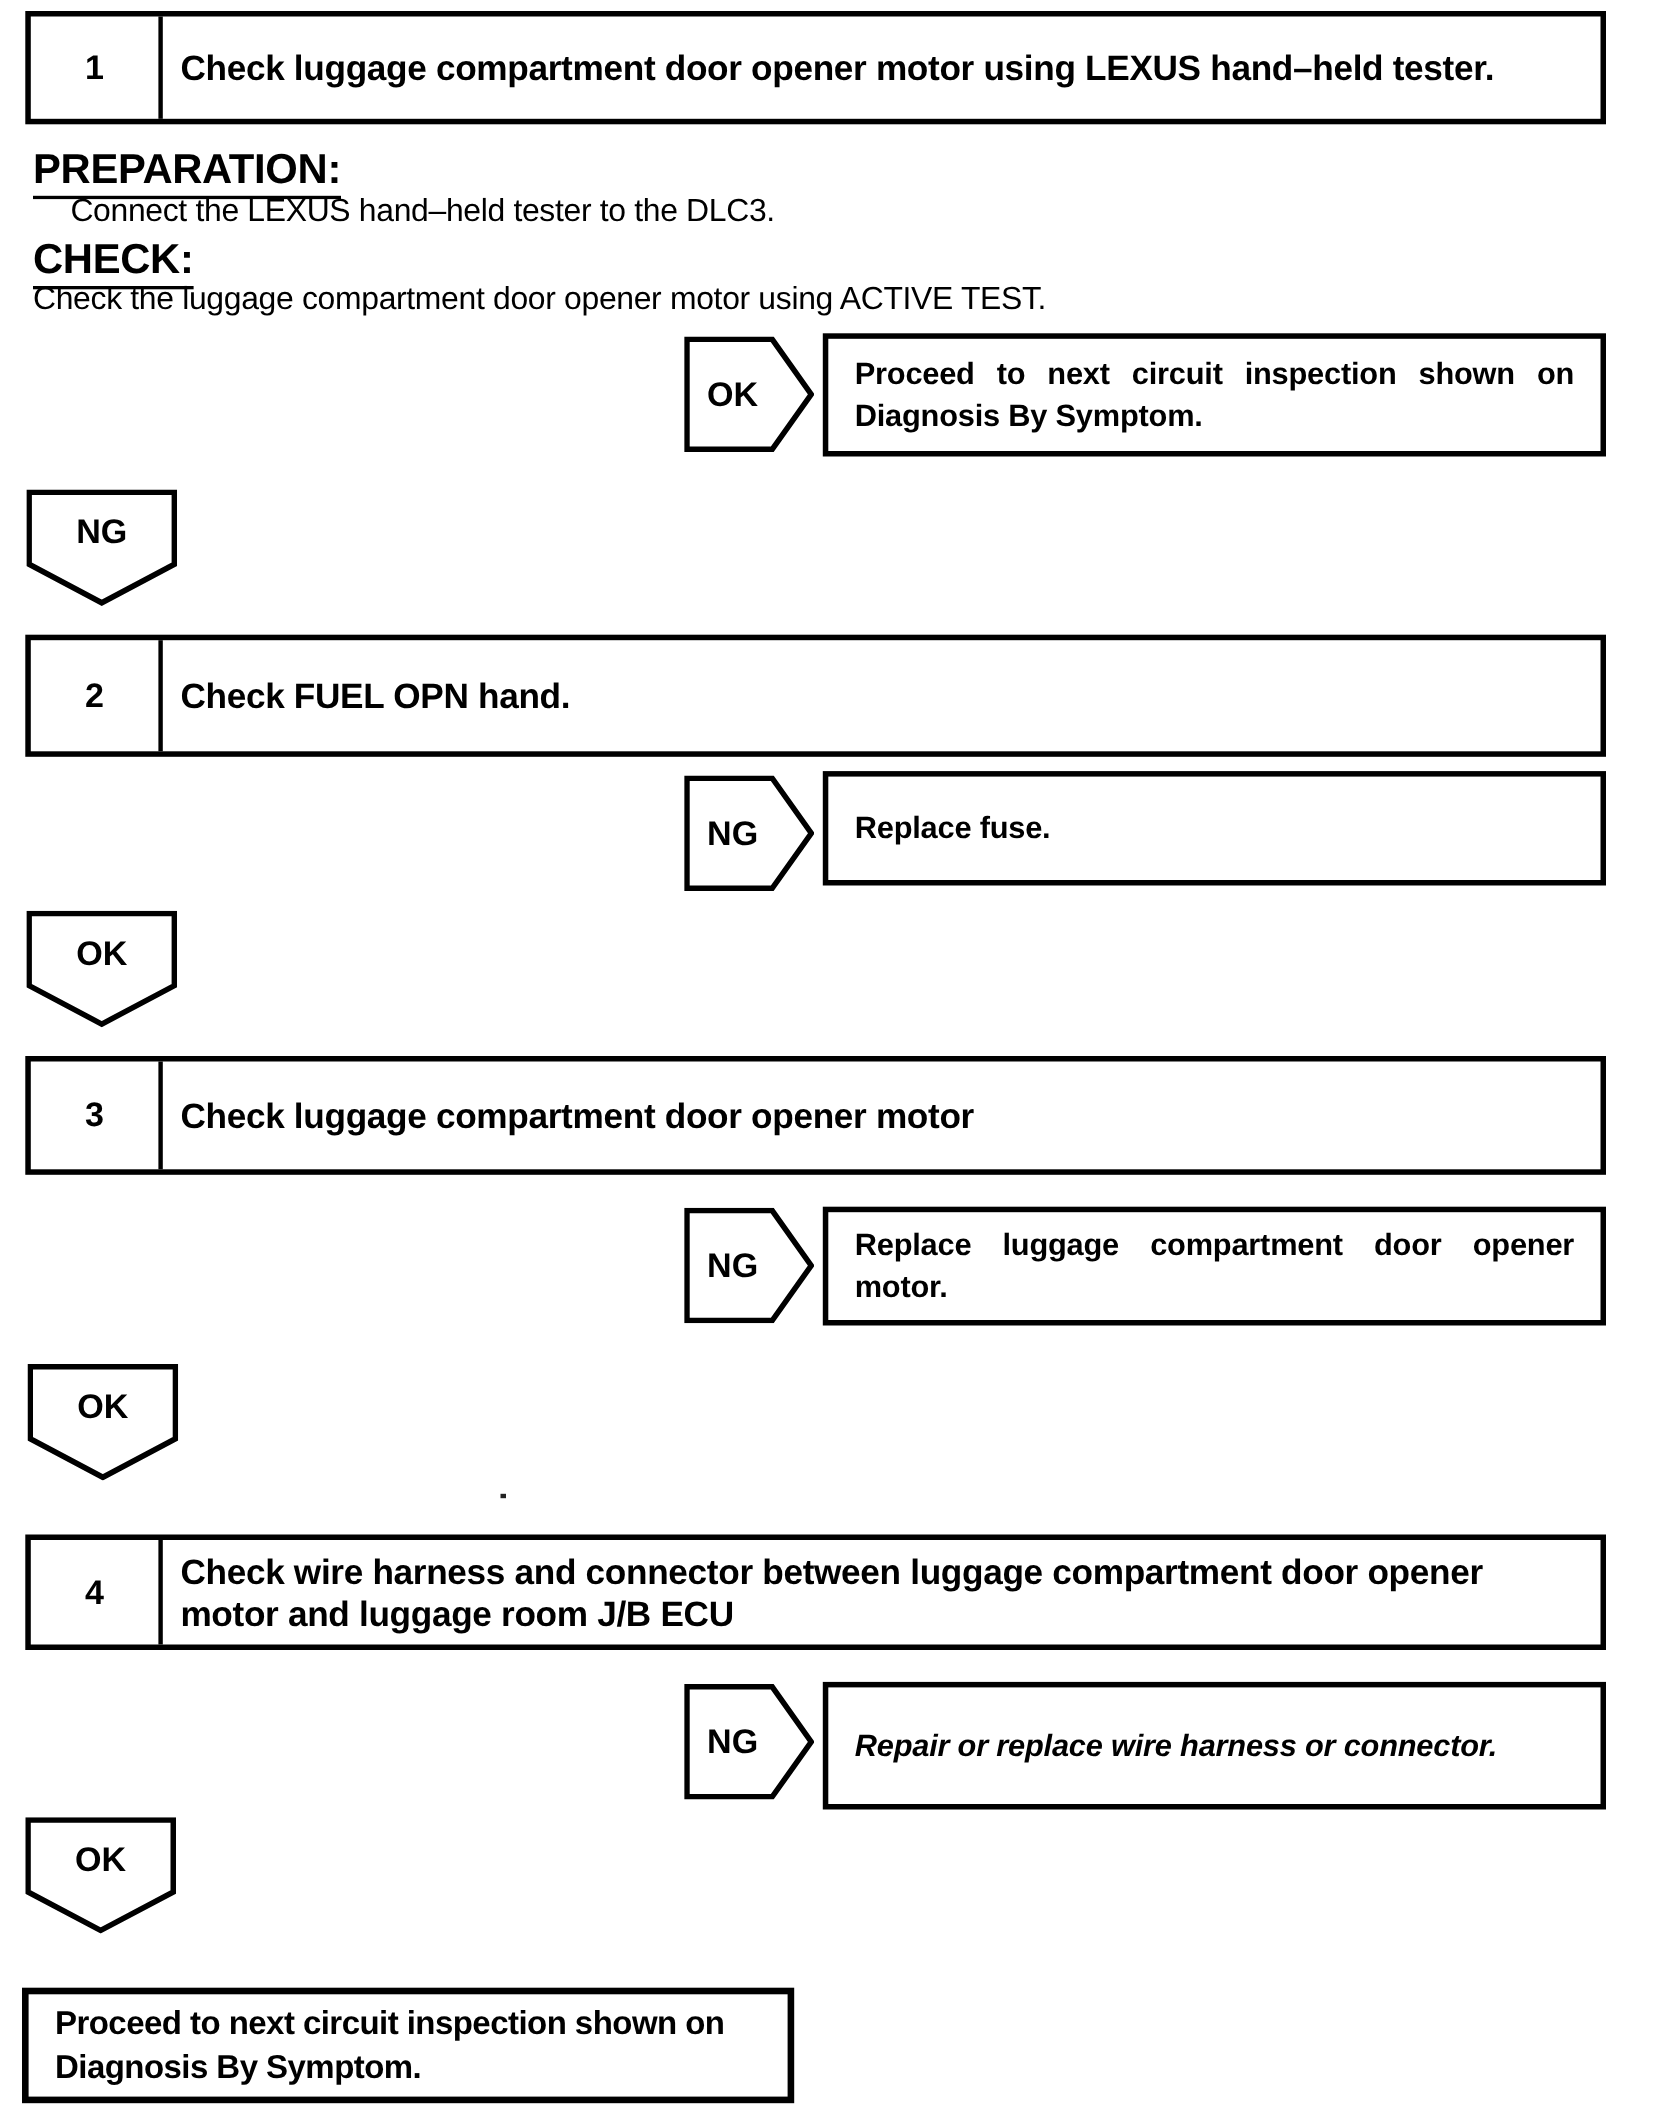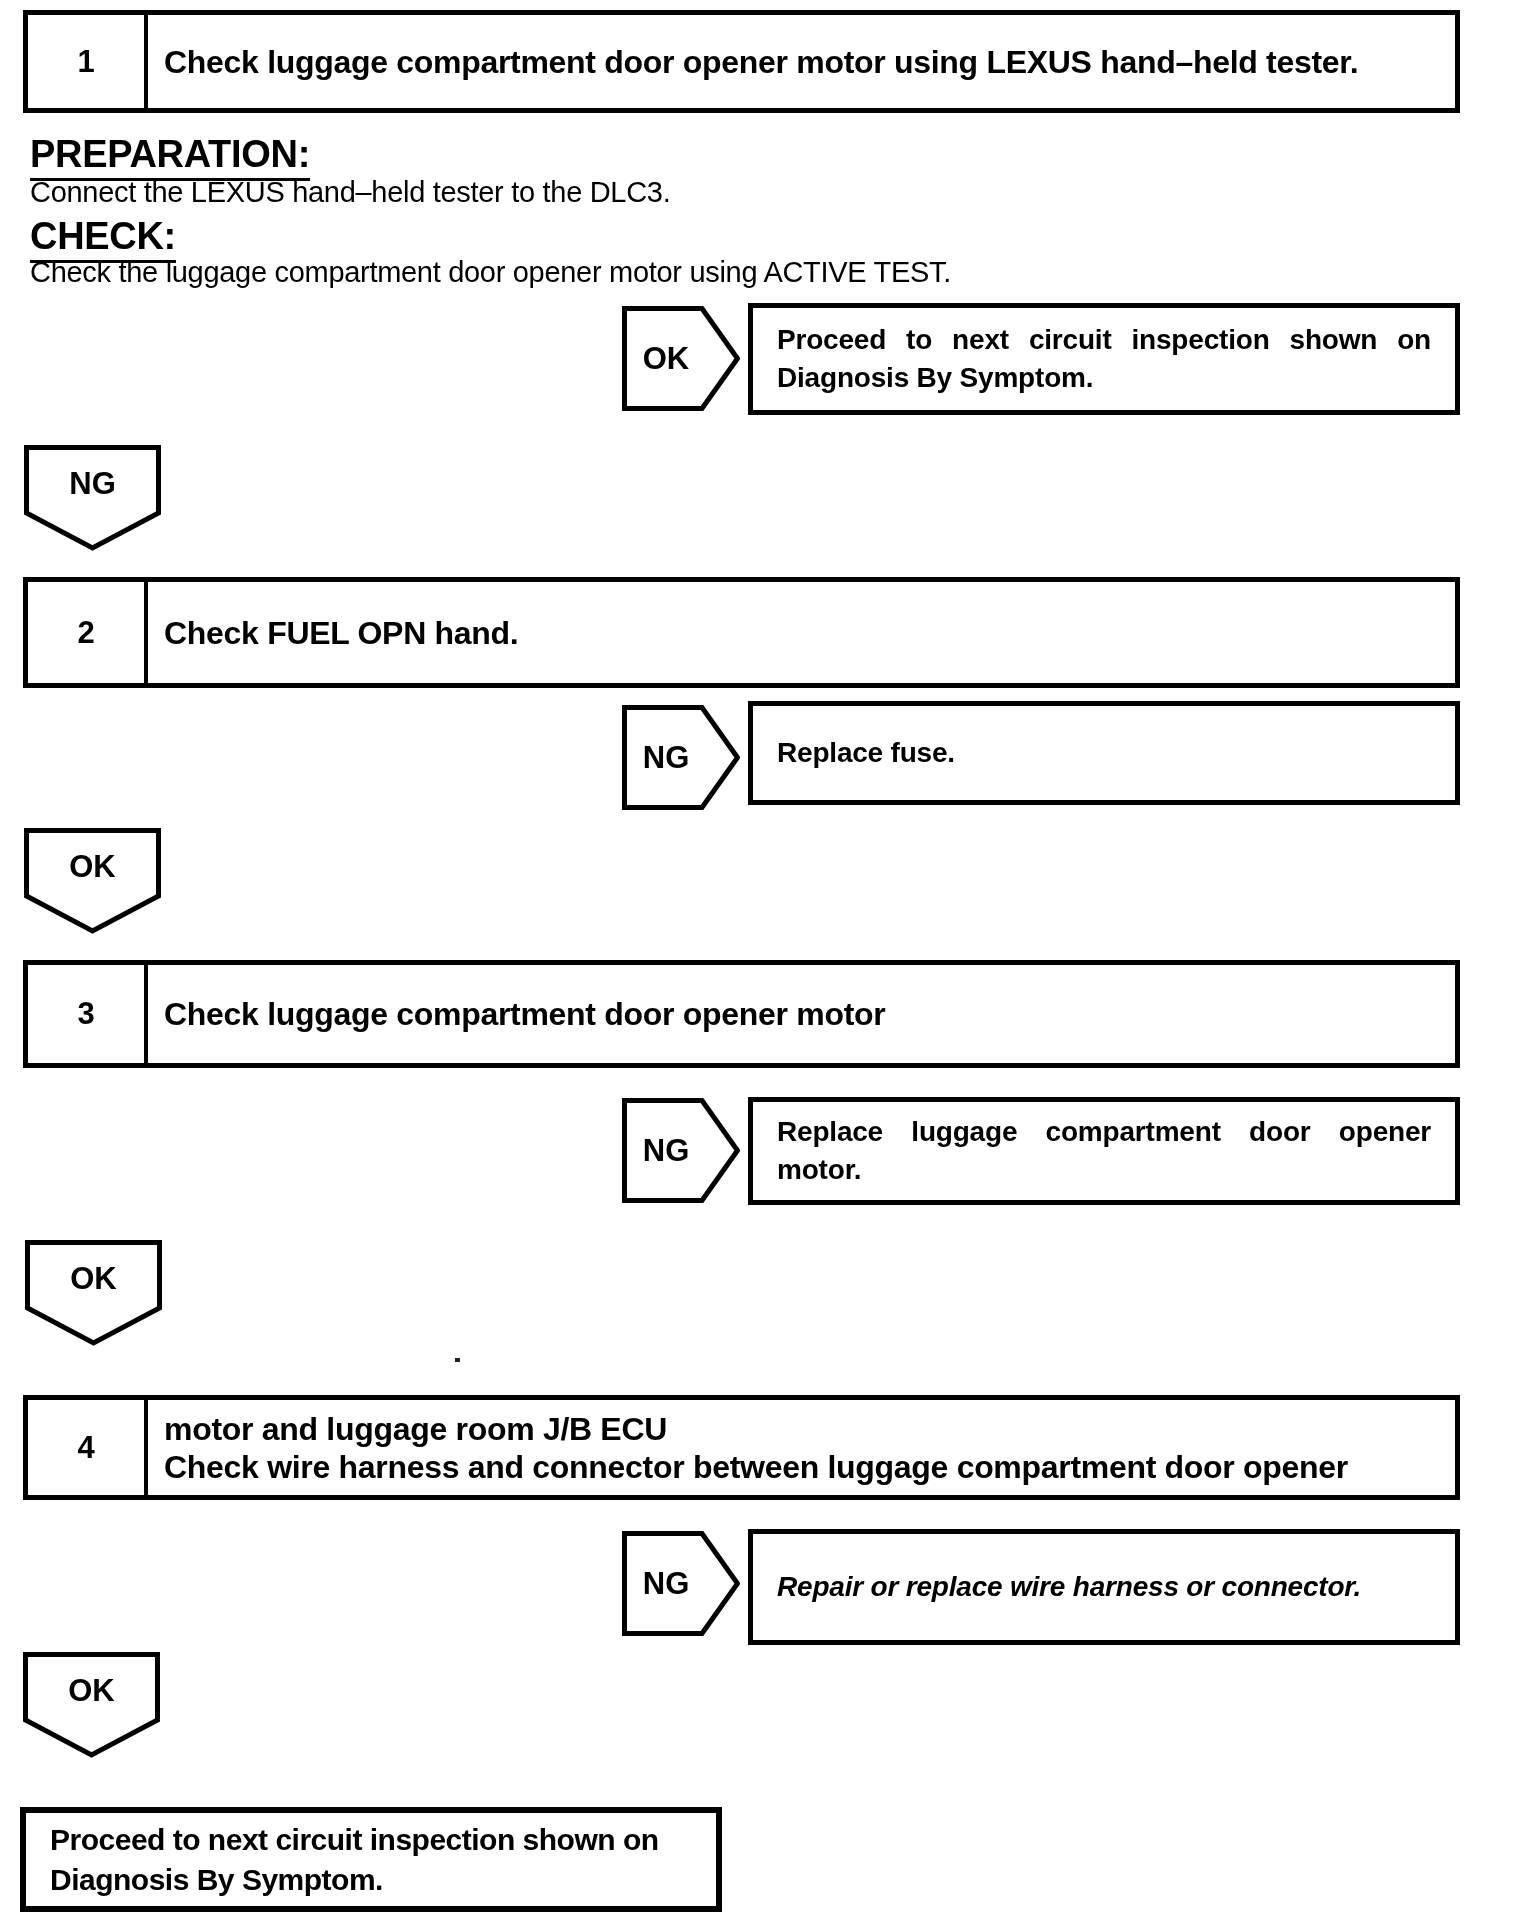--- a/index.html
+++ b/index.html
@@ -138,21 +138,21 @@
   <div class="step-box" style="top:10px; height:103px;">
     <div class="num-cell">1</div>
     <div class="step-title">
       <span class="ln">Check luggage compartment door opener motor using LEXUS hand–held tester.</span>
     </div>
   </div>
 
   <div class="heading" style="top:133px;">
     <span class="u">PREPARATION:</span>
   </div>
-  <div class="bodyline" style="top:176px;">Connect the LEXUS hand–held tester to the DLC3.</div>
+  <div class="bodyline" style="top:176px;margin-left:34px;">Connect the LEXUS hand–held tester to the DLC3.</div>
   <div class="heading" style="top:215px;">
     <span class="u">CHECK:</span>
   </div>
   <div class="bodyline" style="top:256px;">Check the luggage compartment door opener motor using ACTIVE TEST.</div>
 
   <div class="pent-right" style="left:622px; top:306px;">
     <svg viewBox="0 0 118 105">
       <polygon points="2.5,2.5 80,2.5 115.5,52.5 80,102.5 2.5,102.5"></polygon>
     </svg>
     <div class="lbl">OK</div>
@@ -216,22 +216,22 @@
       <polygon points="2.5,2.5 134.5,2.5 134.5,68 68.5,103 2.5,68"></polygon>
     </svg>
     <div class="lbl">OK</div>
   </div>
 
   <div class="speck" style="left:455px; top:1358px; width:5px; height:4px;"></div>
 
   <div class="step-box" style="top:1395px; height:105px;">
     <div class="num-cell">4</div>
     <div class="step-title">
+      <span class="ln">Check wire harness and connector between luggage compartment door opener</span>
       <span class="ln">motor and luggage room J/B ECU</span>
-      <span class="ln">Check wire harness and connector between luggage compartment door opener</span>
     </div>
   </div>
 
   <div class="pent-right" style="left:622px; top:1531px;">
     <svg viewBox="0 0 118 105">
       <polygon points="2.5,2.5 80,2.5 115.5,52.5 80,102.5 2.5,102.5"></polygon>
     </svg>
     <div class="lbl">NG</div>
   </div>
   <div class="result-box" style="top:1529px; height:116px;font-style:italic;">

